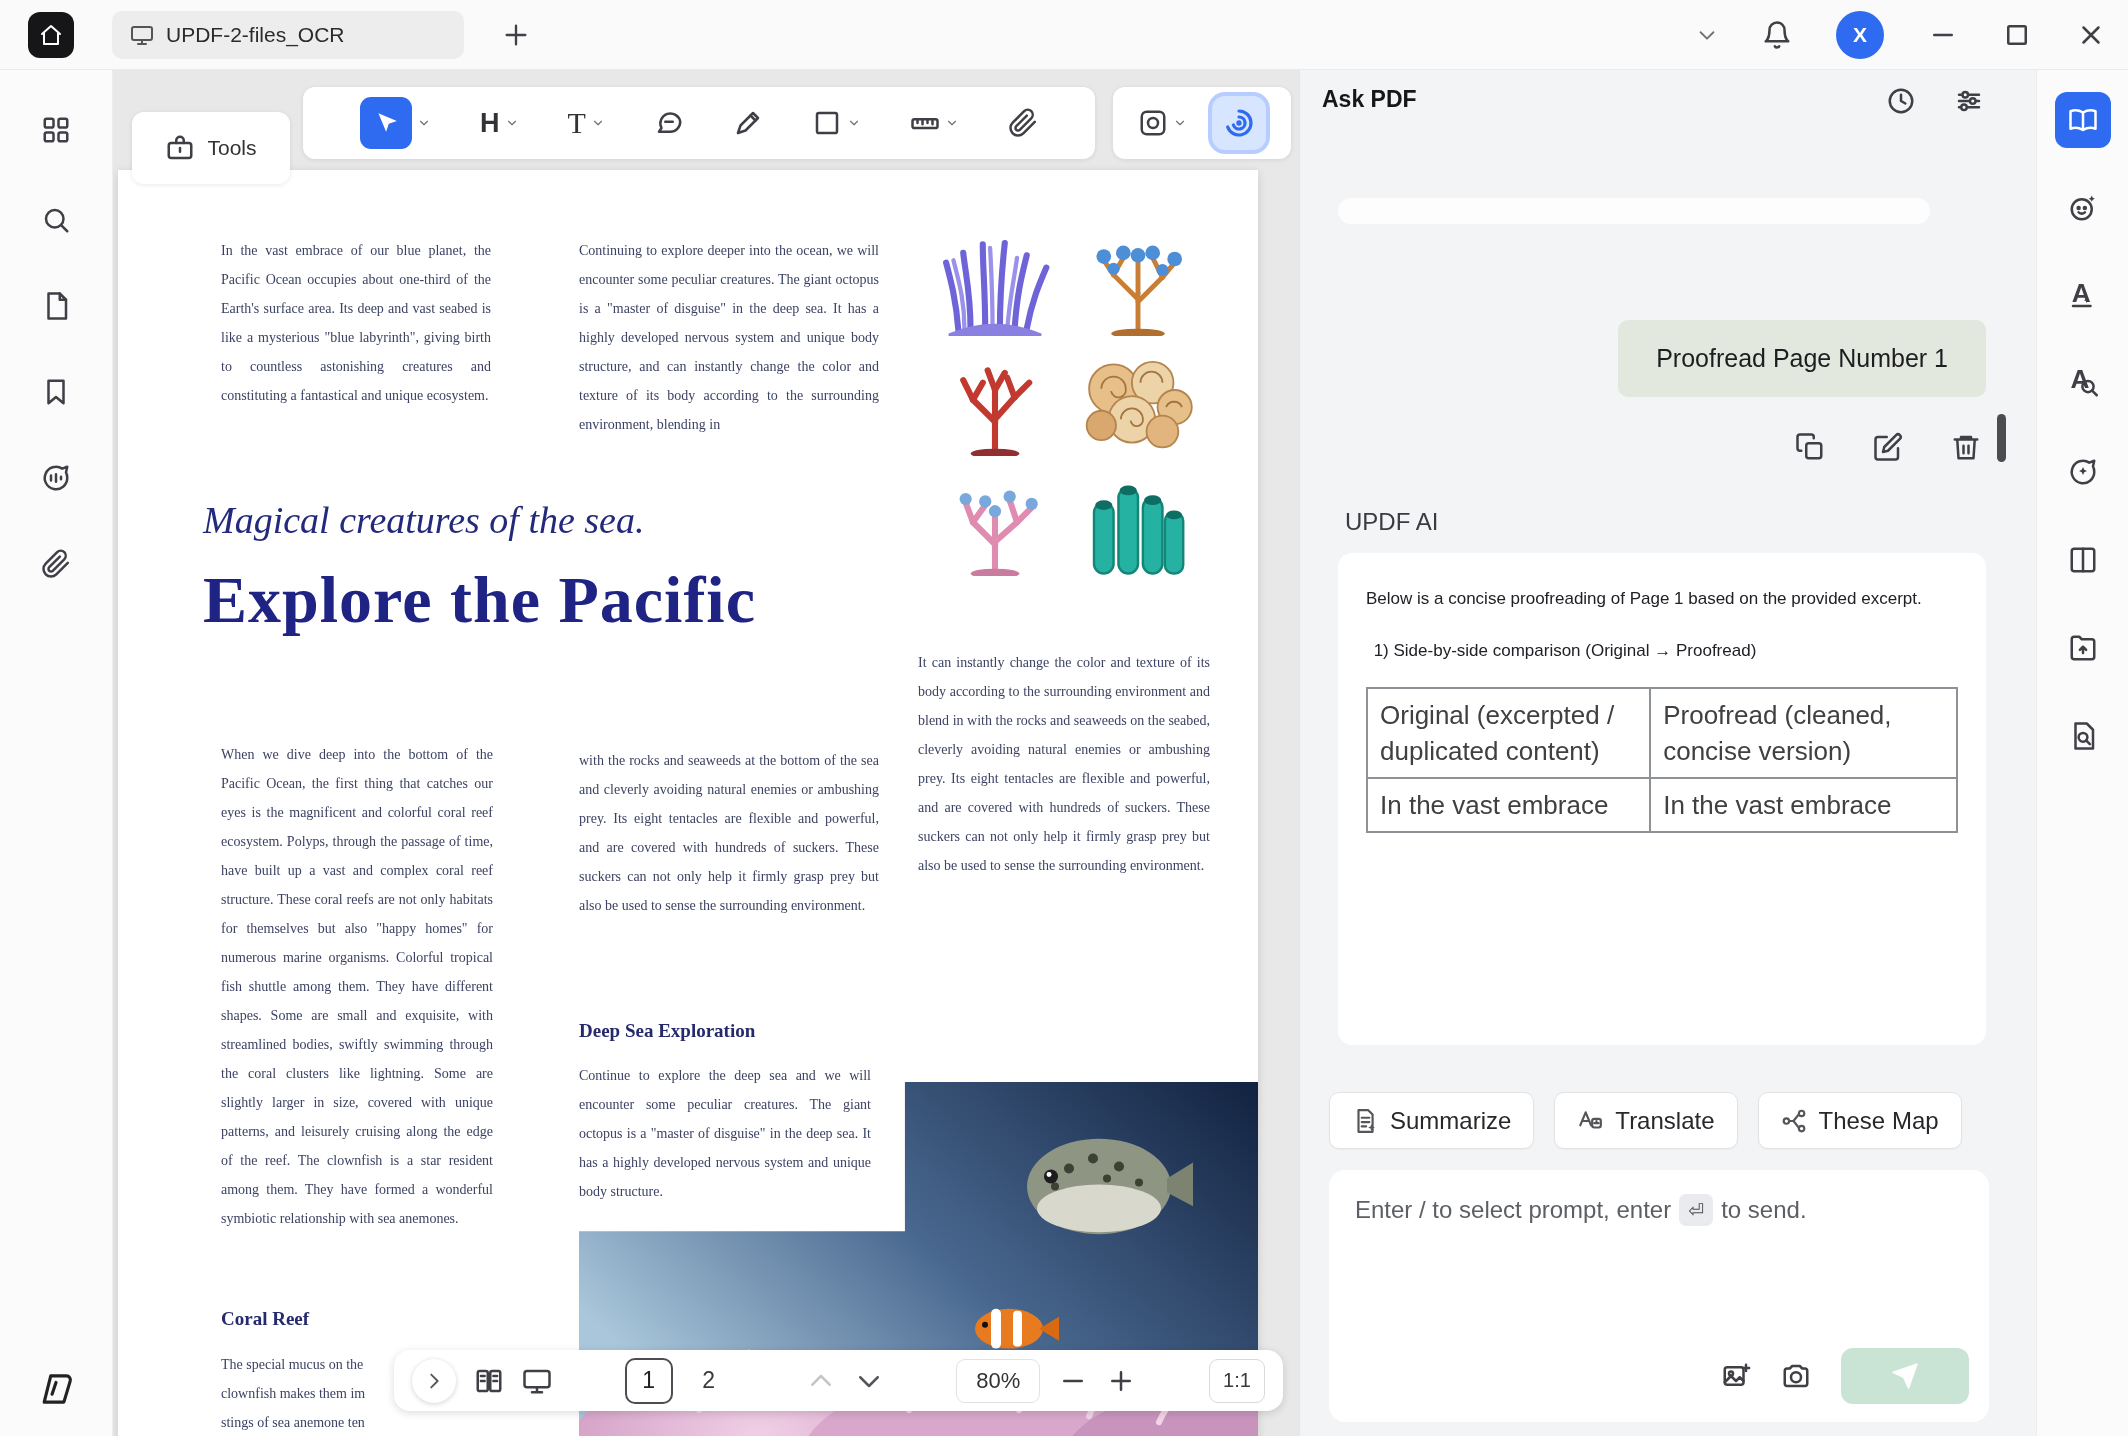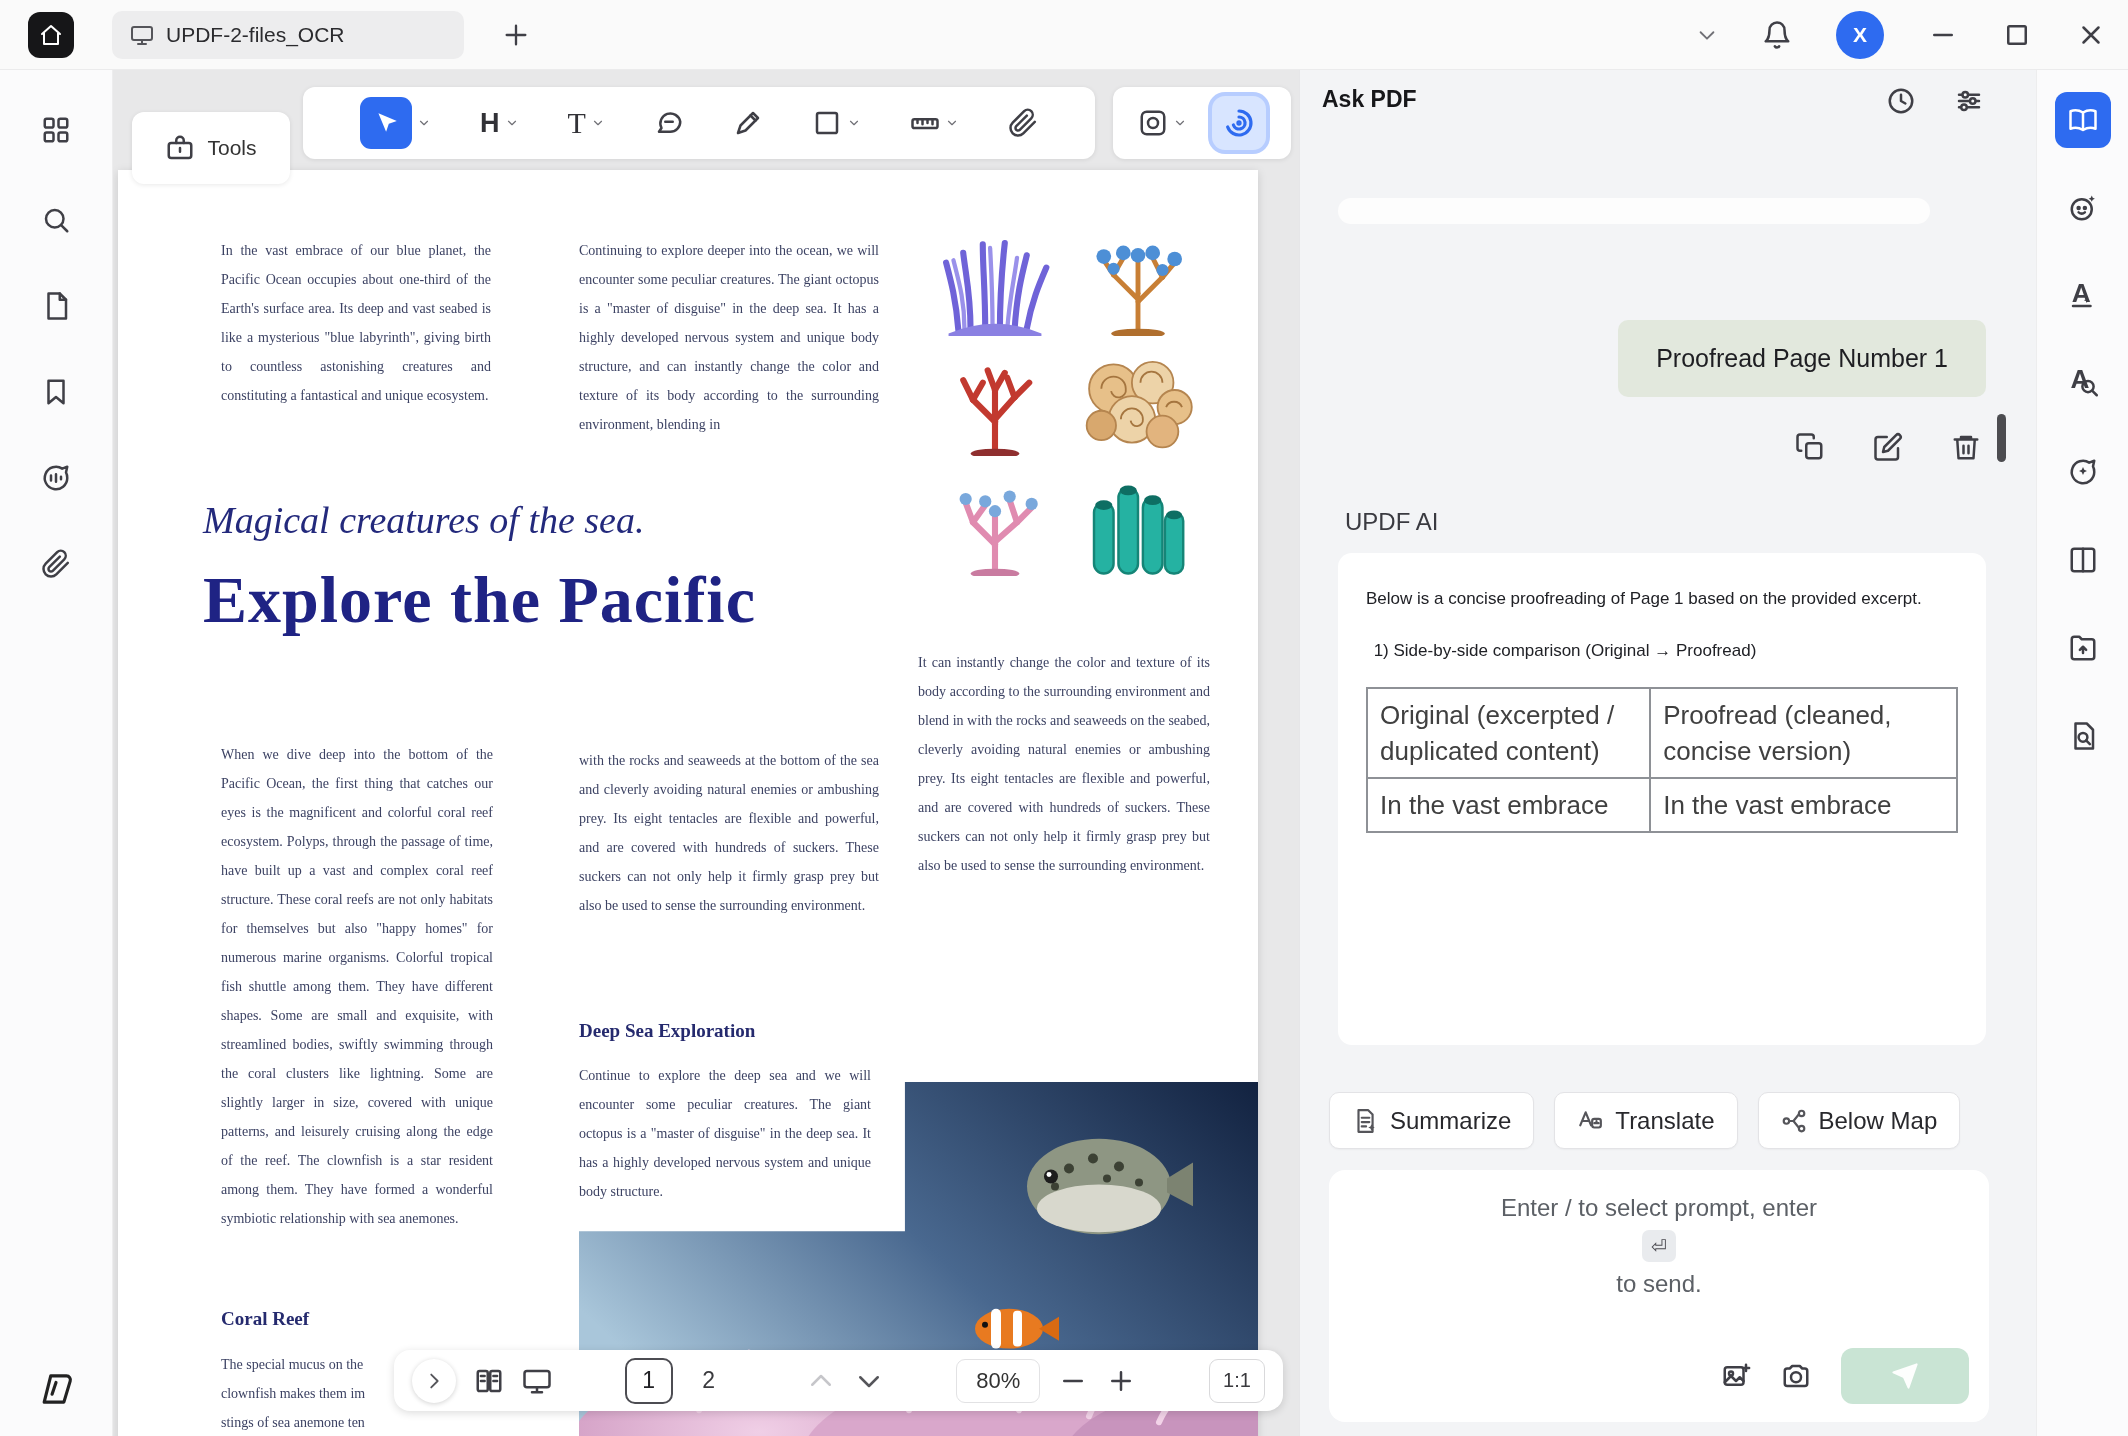--- a/index.html
+++ b/index.html
@@ -68,21 +68,21 @@
   .ai-card { position:absolute; left:38px; top:483px; width:648px; height:492px; background:#fff; border-radius:14px; padding:26px 28px; overflow:hidden; }
   .ai-p { font-size:17px; line-height:40px; color:#202126; }
   .ai-num { margin-top:12px; padding-left:2em; text-indent:-1.55em; }
   .ai-table { width:100%; border-collapse:collapse; margin-top:16px; font-size:26px; line-height:36px; color:#404040; }
   .ai-table th, .ai-table td { border:2px solid #8e9196; text-align:left; font-weight:normal; vertical-align:top; padding:8px 12px; }
   .ai-table th:first-child { width:48%; }
   .chat-scroll-thumb { position:absolute; right:30px; top:344px; width:9px; height:48px; background:#4c4c50; border-radius:5px; cursor:grab; }
   .chips { position:absolute; left:29px; top:1022px; display:flex; gap:20px; }
   .chip { height:57px; background:#fff; border:1px solid #e3e3e6; border-radius:10px; display:flex; align-items:center; gap:12px; padding:0 22px; font-size:24px; color:#28282c; cursor:pointer; box-shadow:0 1px 2px rgba(0,0,0,.04); }
   .input-box { position:absolute; left:29px; top:1100px; width:660px; height:252px; background:#fff; border-radius:16px; padding:24px 26px; cursor:text; }
-  .placeholder { font-size:24px; color:#5c6066; display:flex; align-items:center; gap:8px; flex-wrap:wrap;flex-direction:column; }
+  .placeholder { font-size:24px; color:#5c6066; display:flex; align-items:center; gap:8px; flex-wrap:wrap; }
   .kbd { display:inline-flex; align-items:center; justify-content:center; min-width:34px; height:32px; background:#e9ebee; border-radius:7px; font-size:19px; color:#4c4c52; padding:0 6px; }
   .input-actions { position:absolute; right:20px; bottom:18px; display:flex; align-items:center; gap:30px; }
   .send-btn { width:128px; height:56px; background:#c9e4d4; border-radius:12px; display:flex; align-items:center; justify-content:center; cursor:pointer; }
 
   
   .sidebar-right { position:absolute; left:2036px; top:70px; width:92px; bottom:0; background:#fbfbfc; border-left:1px solid #ededee; display:flex; flex-direction:column; align-items:center; padding-top:22px; gap:32px; }
   .sr-btn { width:56px; height:56px; border-radius:12px; display:flex; align-items:center; justify-content:center; cursor:pointer; }
   .sr-btn.active { background:#2e6bf0; }
   .sr-btn.active .ic { stroke:#fff; }
   .ic-letter { font-size:21px; font-weight:bold; fill:#3f3f46; stroke:none; font-family:"Liberation Sans",sans-serif; }
@@ -601,21 +601,21 @@
         </svg>
       <span>Translate</span>
     </div>
     <div class="chip">
       <svg class="ic-sm" style="width:26px;height:26px" viewBox="0 0 24 24">
           <circle cx="5" cy="12" r="2.5"></circle>
           <circle cx="19" cy="5" r="2.5"></circle>
           <circle cx="19" cy="19" r="2.5"></circle>
           <path d="M7.5 12h4M11.5 12 L16.5 5.8 M11.5 12 L16.5 18.2"></path>
         </svg>
-      <span>Below Map</span>
+      <span>These Map</span>
     </div>
   </div>
 
   <div class="input-box">
     <div class="placeholder">
       <span>Enter / to select prompt, enter</span>
       <span class="kbd">⏎</span>
       <span>to send.</span>
     </div>
     <div class="input-actions">

